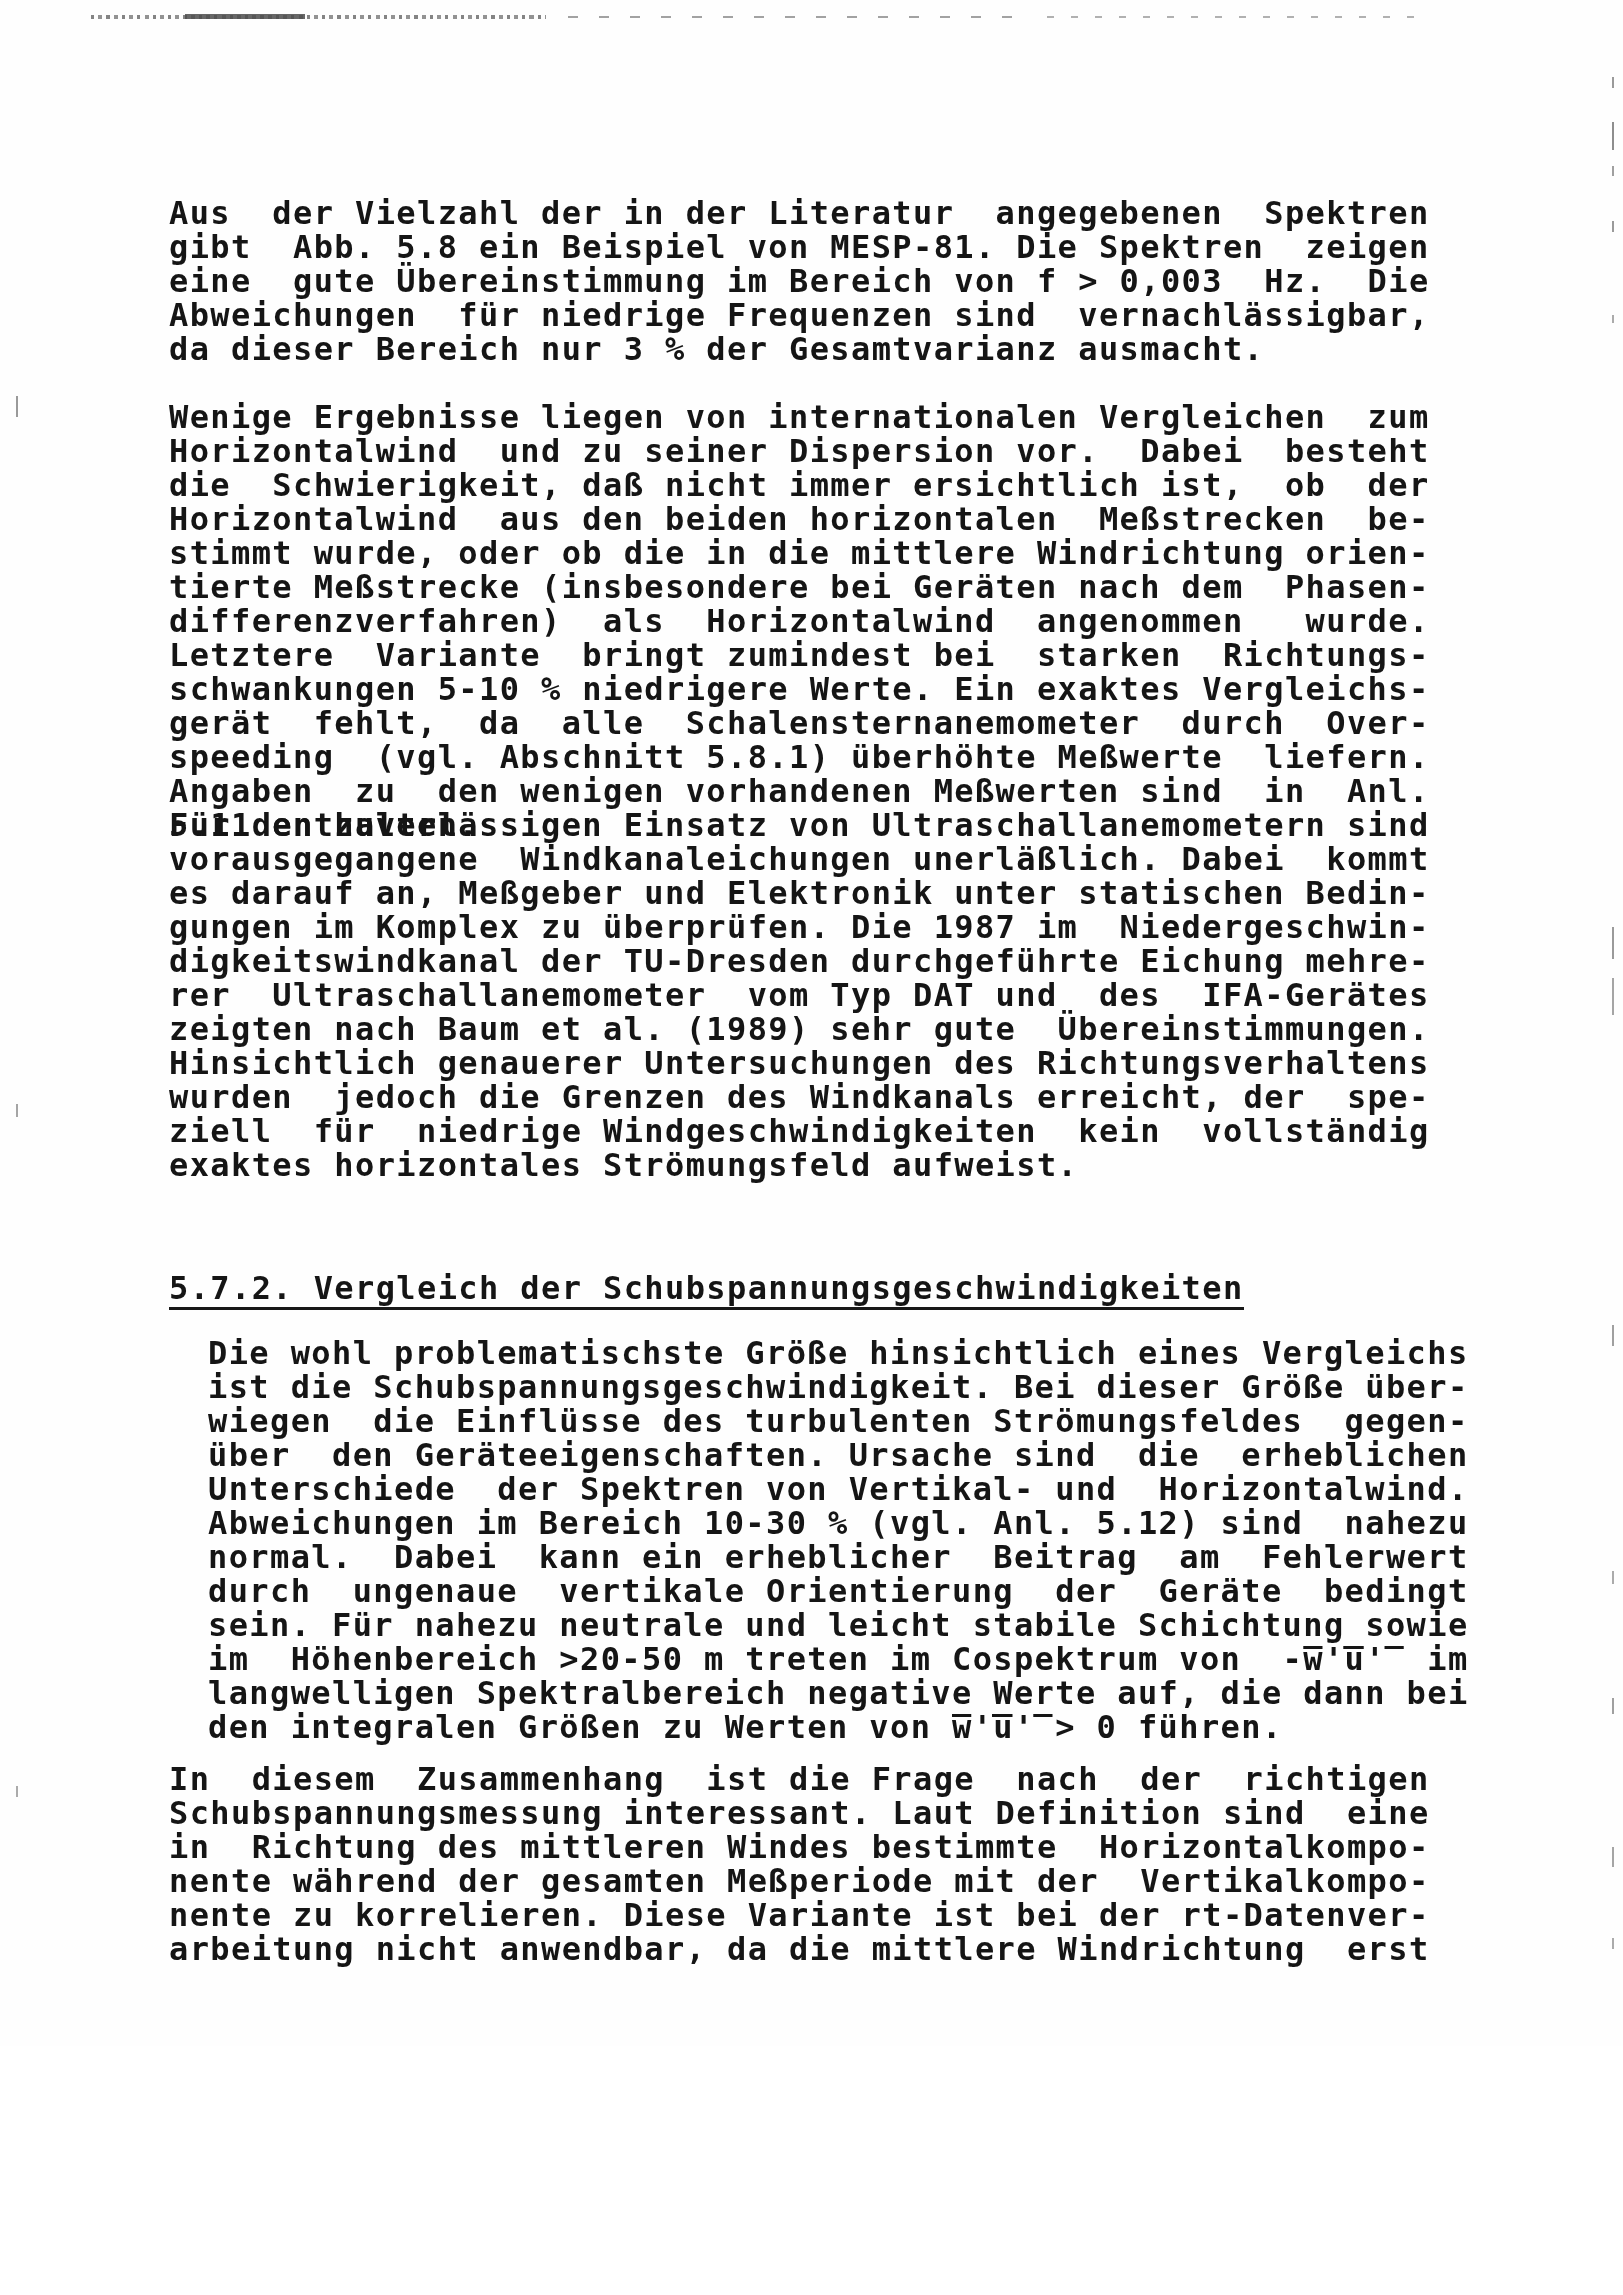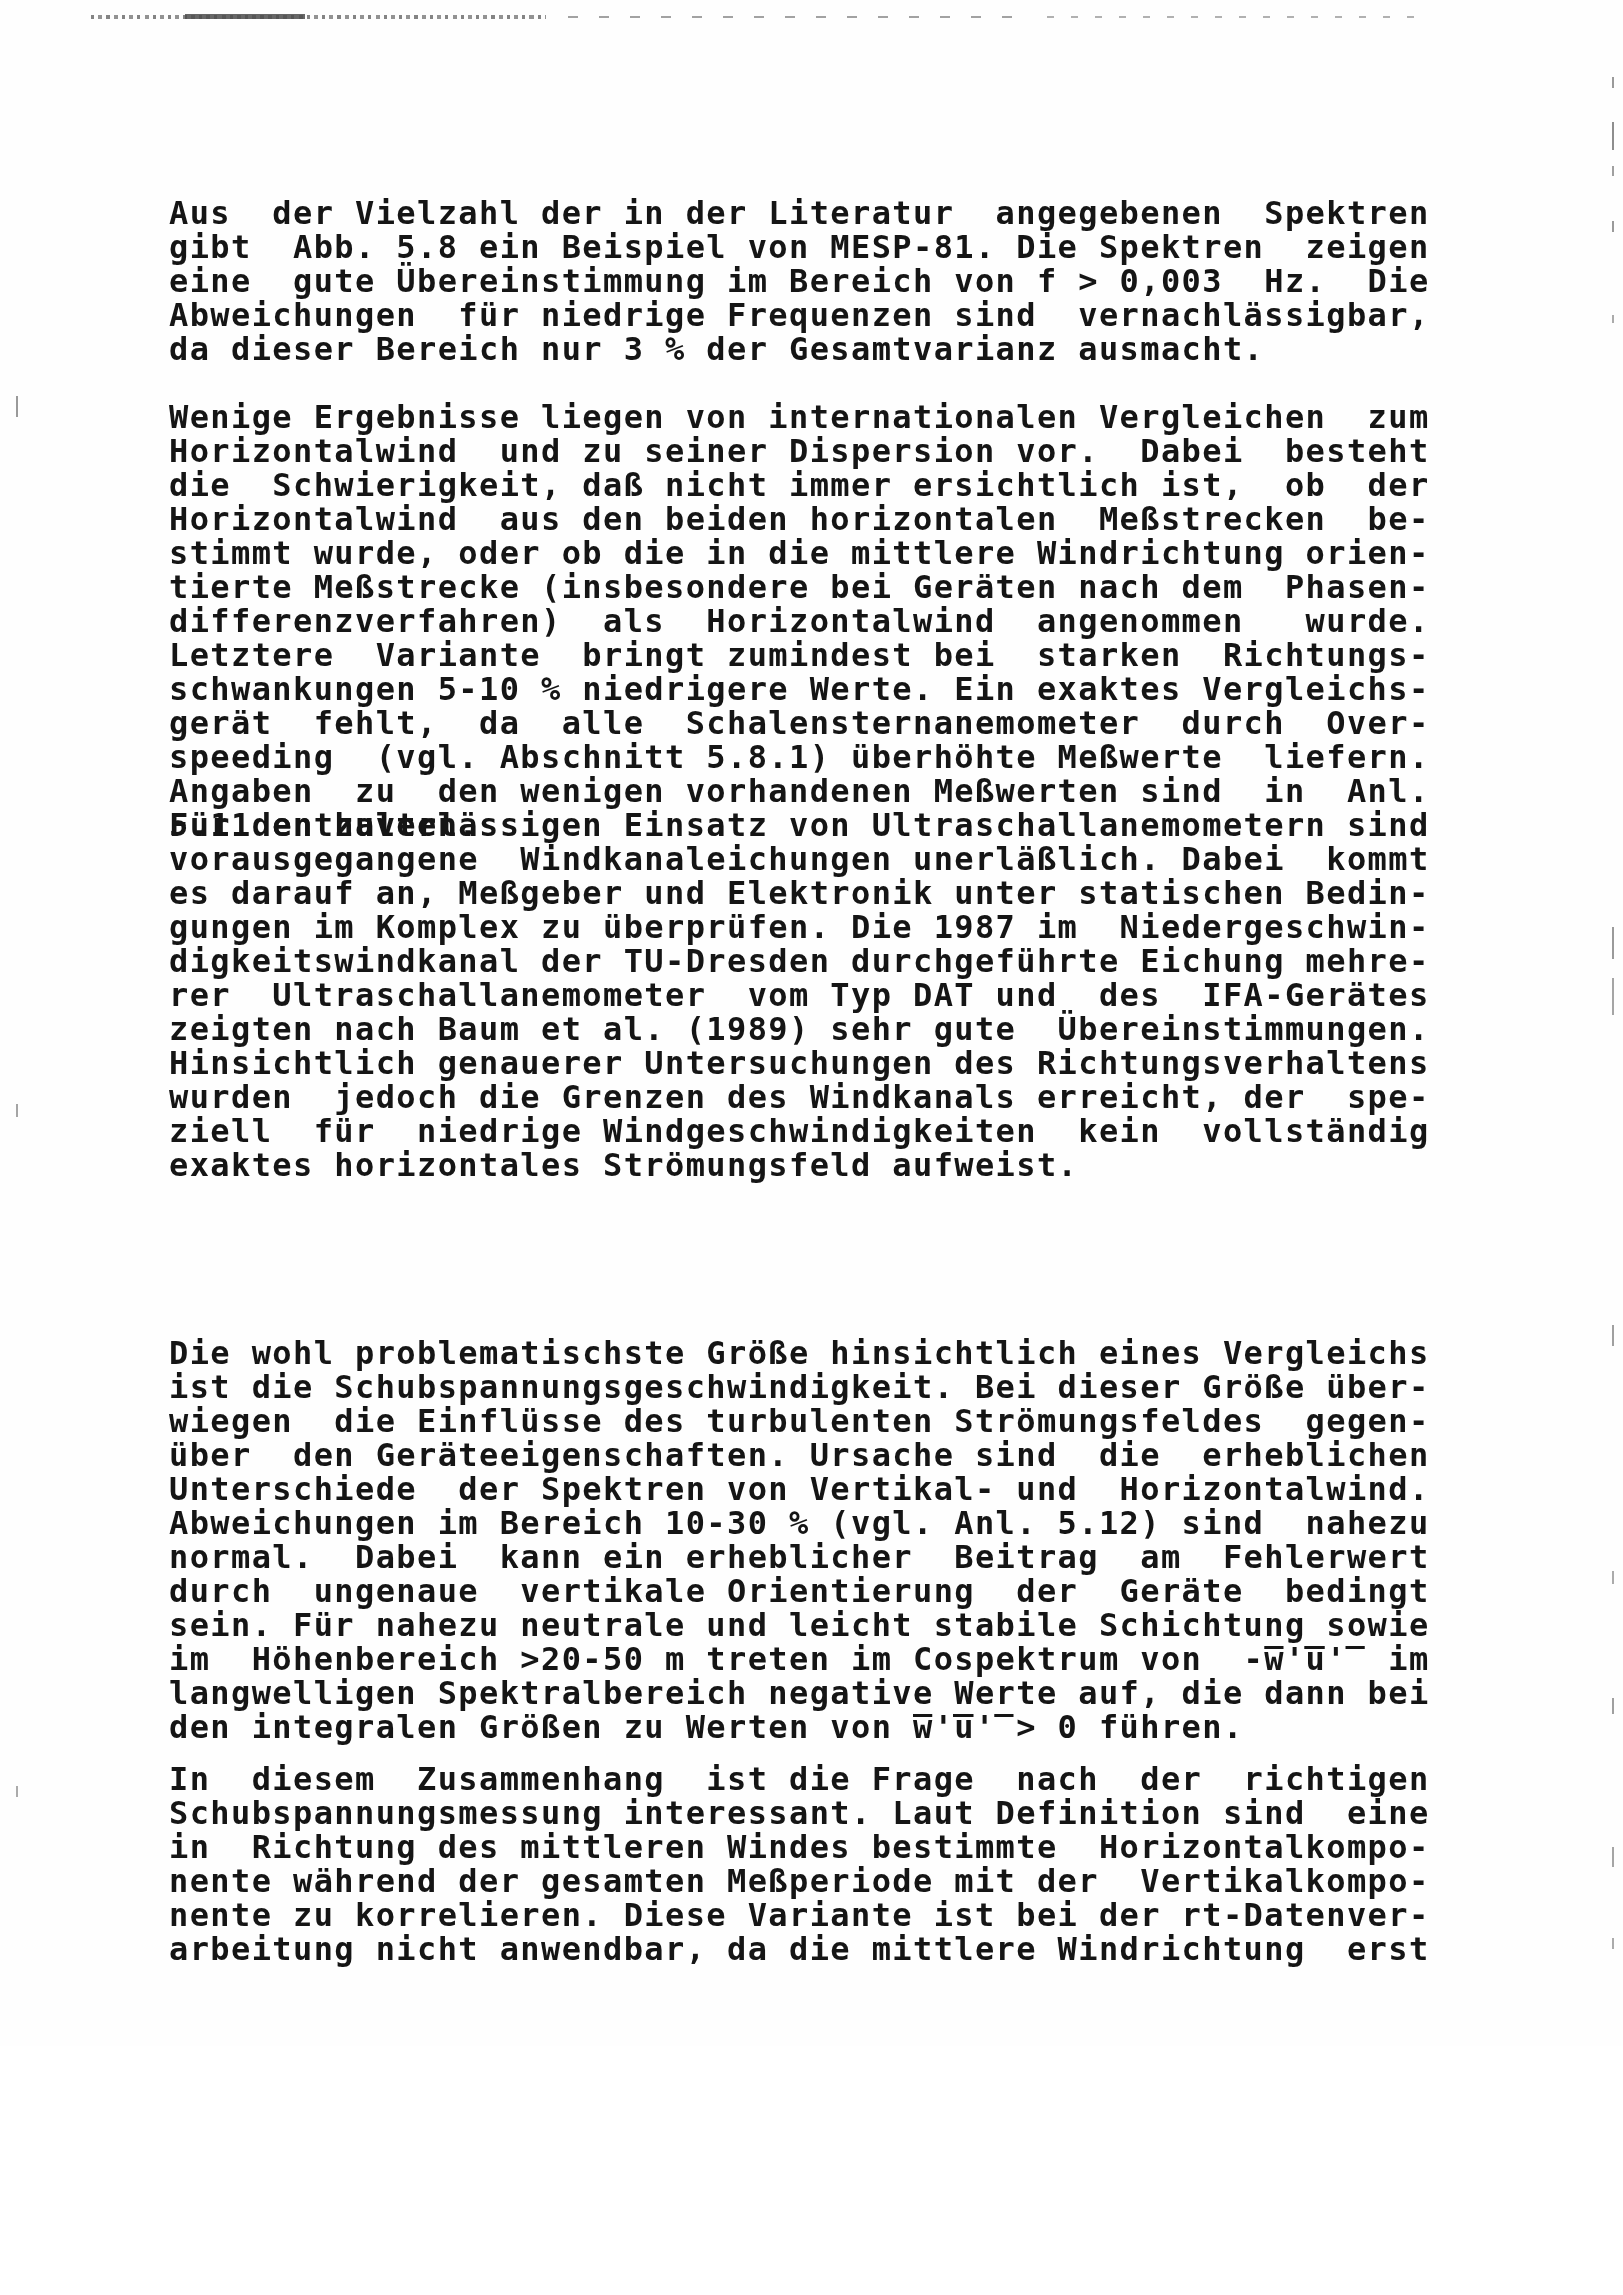--- a/index.html
+++ b/index.html
@@ -22,21 +22,21 @@
     font-family: "DejaVu Sans Mono", monospace;
     font-weight: bold;
     font-size: 32px;
     line-height: 34px;
     letter-spacing: 1.4px;
     color: #151515;
   }
   .p1 { top: 196px; }
   .p2 { top: 400px; }
   .p3 { top: 808px; }
-  .p4 { top: 1336px; }
+  .p4 { top: 1336px; margin-left: 39px; }
   .p5 { top: 1762px; }
   .heading {
     position: absolute;
     left: 169px;
     top: 1271px;
     margin: 0;
     white-space: pre;
     font-family: "DejaVu Sans Mono", monospace;
     font-weight: bold;
     font-size: 32px;
@@ -142,20 +142,21 @@
 es darauf an, Meßgeber und Elektronik unter statischen Bedin-
 gungen im Komplex zu überprüfen. Die 1987 im  Niedergeschwin-
 digkeitswindkanal der TU-Dresden durchgeführte Eichung mehre-
 rer  Ultraschallanemometer  vom Typ DAT und  des  IFA-Gerätes
 zeigten nach Baum et al. (1989) sehr gute  Übereinstimmungen.
 Hinsichtlich genauerer Untersuchungen des Richtungsverhaltens
 wurden  jedoch die Grenzen des Windkanals erreicht, der  spe-
 ziell  für  niedrige Windgeschwindigkeiten  kein  vollständig
 exaktes horizontales Strömungsfeld aufweist.</div>
 
+  <h2 class="heading"><span class="heading-text">5.7.2. Vergleich der Schubspannungsgeschwindigkeiten</span></h2>
 
   <div class="para p4">Die wohl problematischste Größe hinsichtlich eines Vergleichs
 ist die Schubspannungsgeschwindigkeit. Bei dieser Größe über-
 wiegen  die Einflüsse des turbulenten Strömungsfeldes  gegen-
 über  den Geräteeigenschaften. Ursache sind  die  erheblichen
 Unterschiede  der Spektren von Vertikal- und  Horizontalwind.
 Abweichungen im Bereich 10-30 % (vgl. Anl. 5.12) sind  nahezu
 normal.  Dabei  kann ein erheblicher  Beitrag  am  Fehlerwert
 durch  ungenaue  vertikale Orientierung  der  Geräte  bedingt
 sein. Für nahezu neutrale und leicht stabile Schichtung sowie

